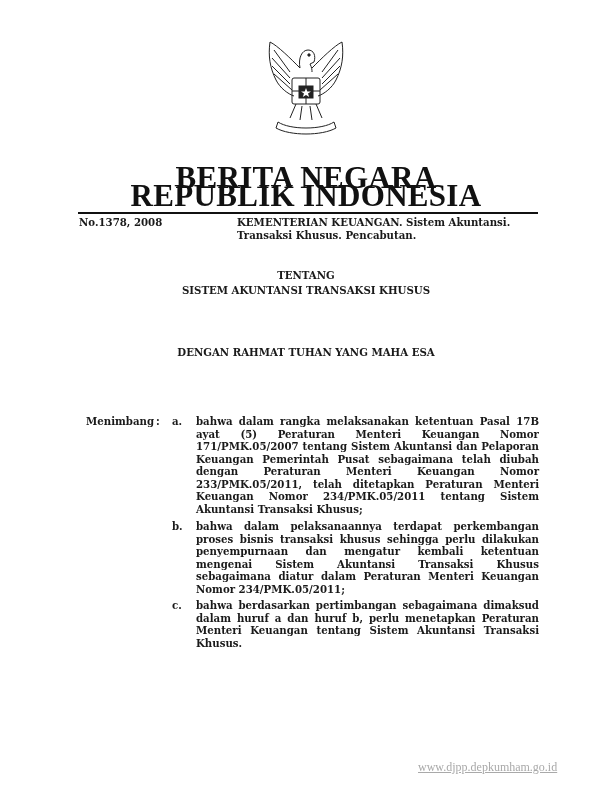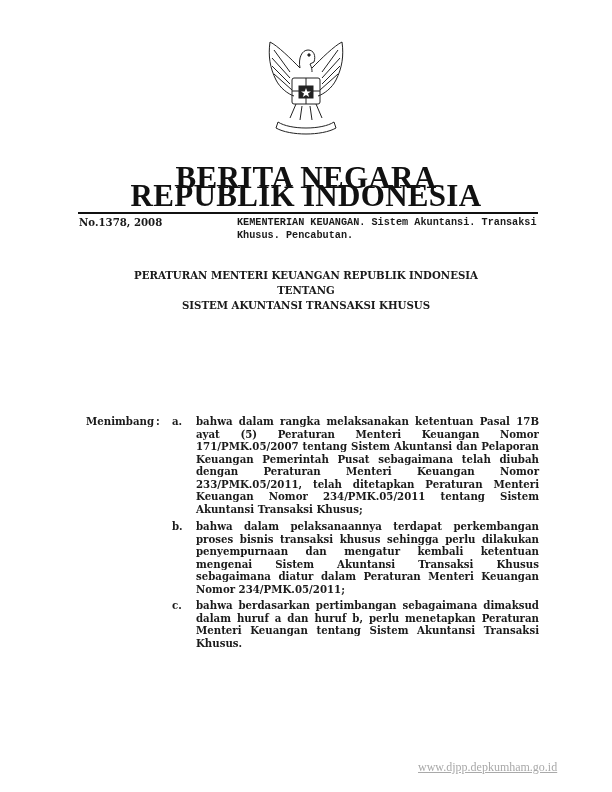--- a/index.html
+++ b/index.html
@@ -6,21 +6,21 @@
   body { width:612px; height:792px; position:relative; overflow:hidden;
          font-family:"DejaVu Serif", serif; color:#1a1a1a; }
   .emblem { position:absolute; left:260px; top:38px; width:92px; height:100px; }
   .title { position:absolute; left:0; width:612px; text-align:center;
            font-family:"Liberation Serif", serif; font-weight:bold; font-size:31px; letter-spacing:0.3px; color:#111; }
   .t1 { top:160px; }
   .t2 { top:178px; }
   .rule { position:absolute; left:78px; width:460px; top:212px; height:2px; background:#111; }
   .meta { position:absolute; top:216px; font-size:10.2px; font-weight:bold; line-height:13px; }
   .meta-no { left:79px; }
-  .meta-desc { left:237px; width:302px;font-family:Liberation Mono, monospace; }
+  .meta-desc { left:237px; width:302px; }
   .center-block { position:absolute; left:0; width:612px; text-align:center; font-size:10.2px; font-weight:bold; }
   .cl { line-height:15px; }
   .consid { position:absolute; left:79px; top:415px; width:460px; font-size:10.2px; font-weight:bold; line-height:12.5px; }
   .c-label { position:absolute; left:7px; top:0; }
   .c-colon { position:absolute; left:77px; top:0; }
   .item { position:absolute; left:93px; width:367px; }
   .item-letter { position:absolute; left:0; top:0; }
   .item-text { position:absolute; left:24px; width:343px; text-align:justify; }
   .footer { position:absolute; left:418px; top:760px; font-family:Liberation Serif, serif; font-size:12px; color:#a9a9a9; text-decoration:underline; }
 </style>
@@ -54,25 +54,25 @@
 
 <div class="title t1">BERITA NEGARA</div>
 <div class="title t2">REPUBLIK INDONESIA</div>
 
 <div class="rule"></div>
 
 <div class="meta meta-no">No.1378, 2008</div>
 <div class="meta meta-desc">KEMENTERIAN KEUANGAN. Sistem Akuntansi. Transaksi Khusus. Pencabutan.</div>
 
 <div class="center-block" style="top:268px;">
-  <div class="cl">PERATURAN MENTERI KEUANGAN REPUBLIK INDONESIA</div>
   <div class="cl">TENTANG</div>
   <div class="cl">SISTEM AKUNTANSI TRANSAKSI KHUSUS</div>
 </div>
 <div class="center-block" style="top:343px;">
+  <div class="cl" style="line-height:19px;">DENGAN RAHMAT TUHAN YANG MAHA ESA</div>
 </div>
 
 <div class="consid">
   <div class="c-label">Menimbang</div>
   <div class="c-colon">:</div>
 
   <div class="item" style="top:0;">
     <div class="item-letter">a.</div>
     <div class="item-text">bahwa dalam rangka melaksanakan ketentuan Pasal 17B ayat (5) Peraturan Menteri Keuangan Nomor 171/PMK.05/2007 tentang Sistem Akuntansi dan Pelaporan Keuangan Pemerintah Pusat sebagaimana telah diubah dengan Peraturan Menteri Keuangan Nomor 233/PMK.05/2011, telah ditetapkan Peraturan Menteri Keuangan Nomor 234/PMK.05/2011 tentang Sistem Akuntansi Transaksi Khusus;</div>
   </div>

